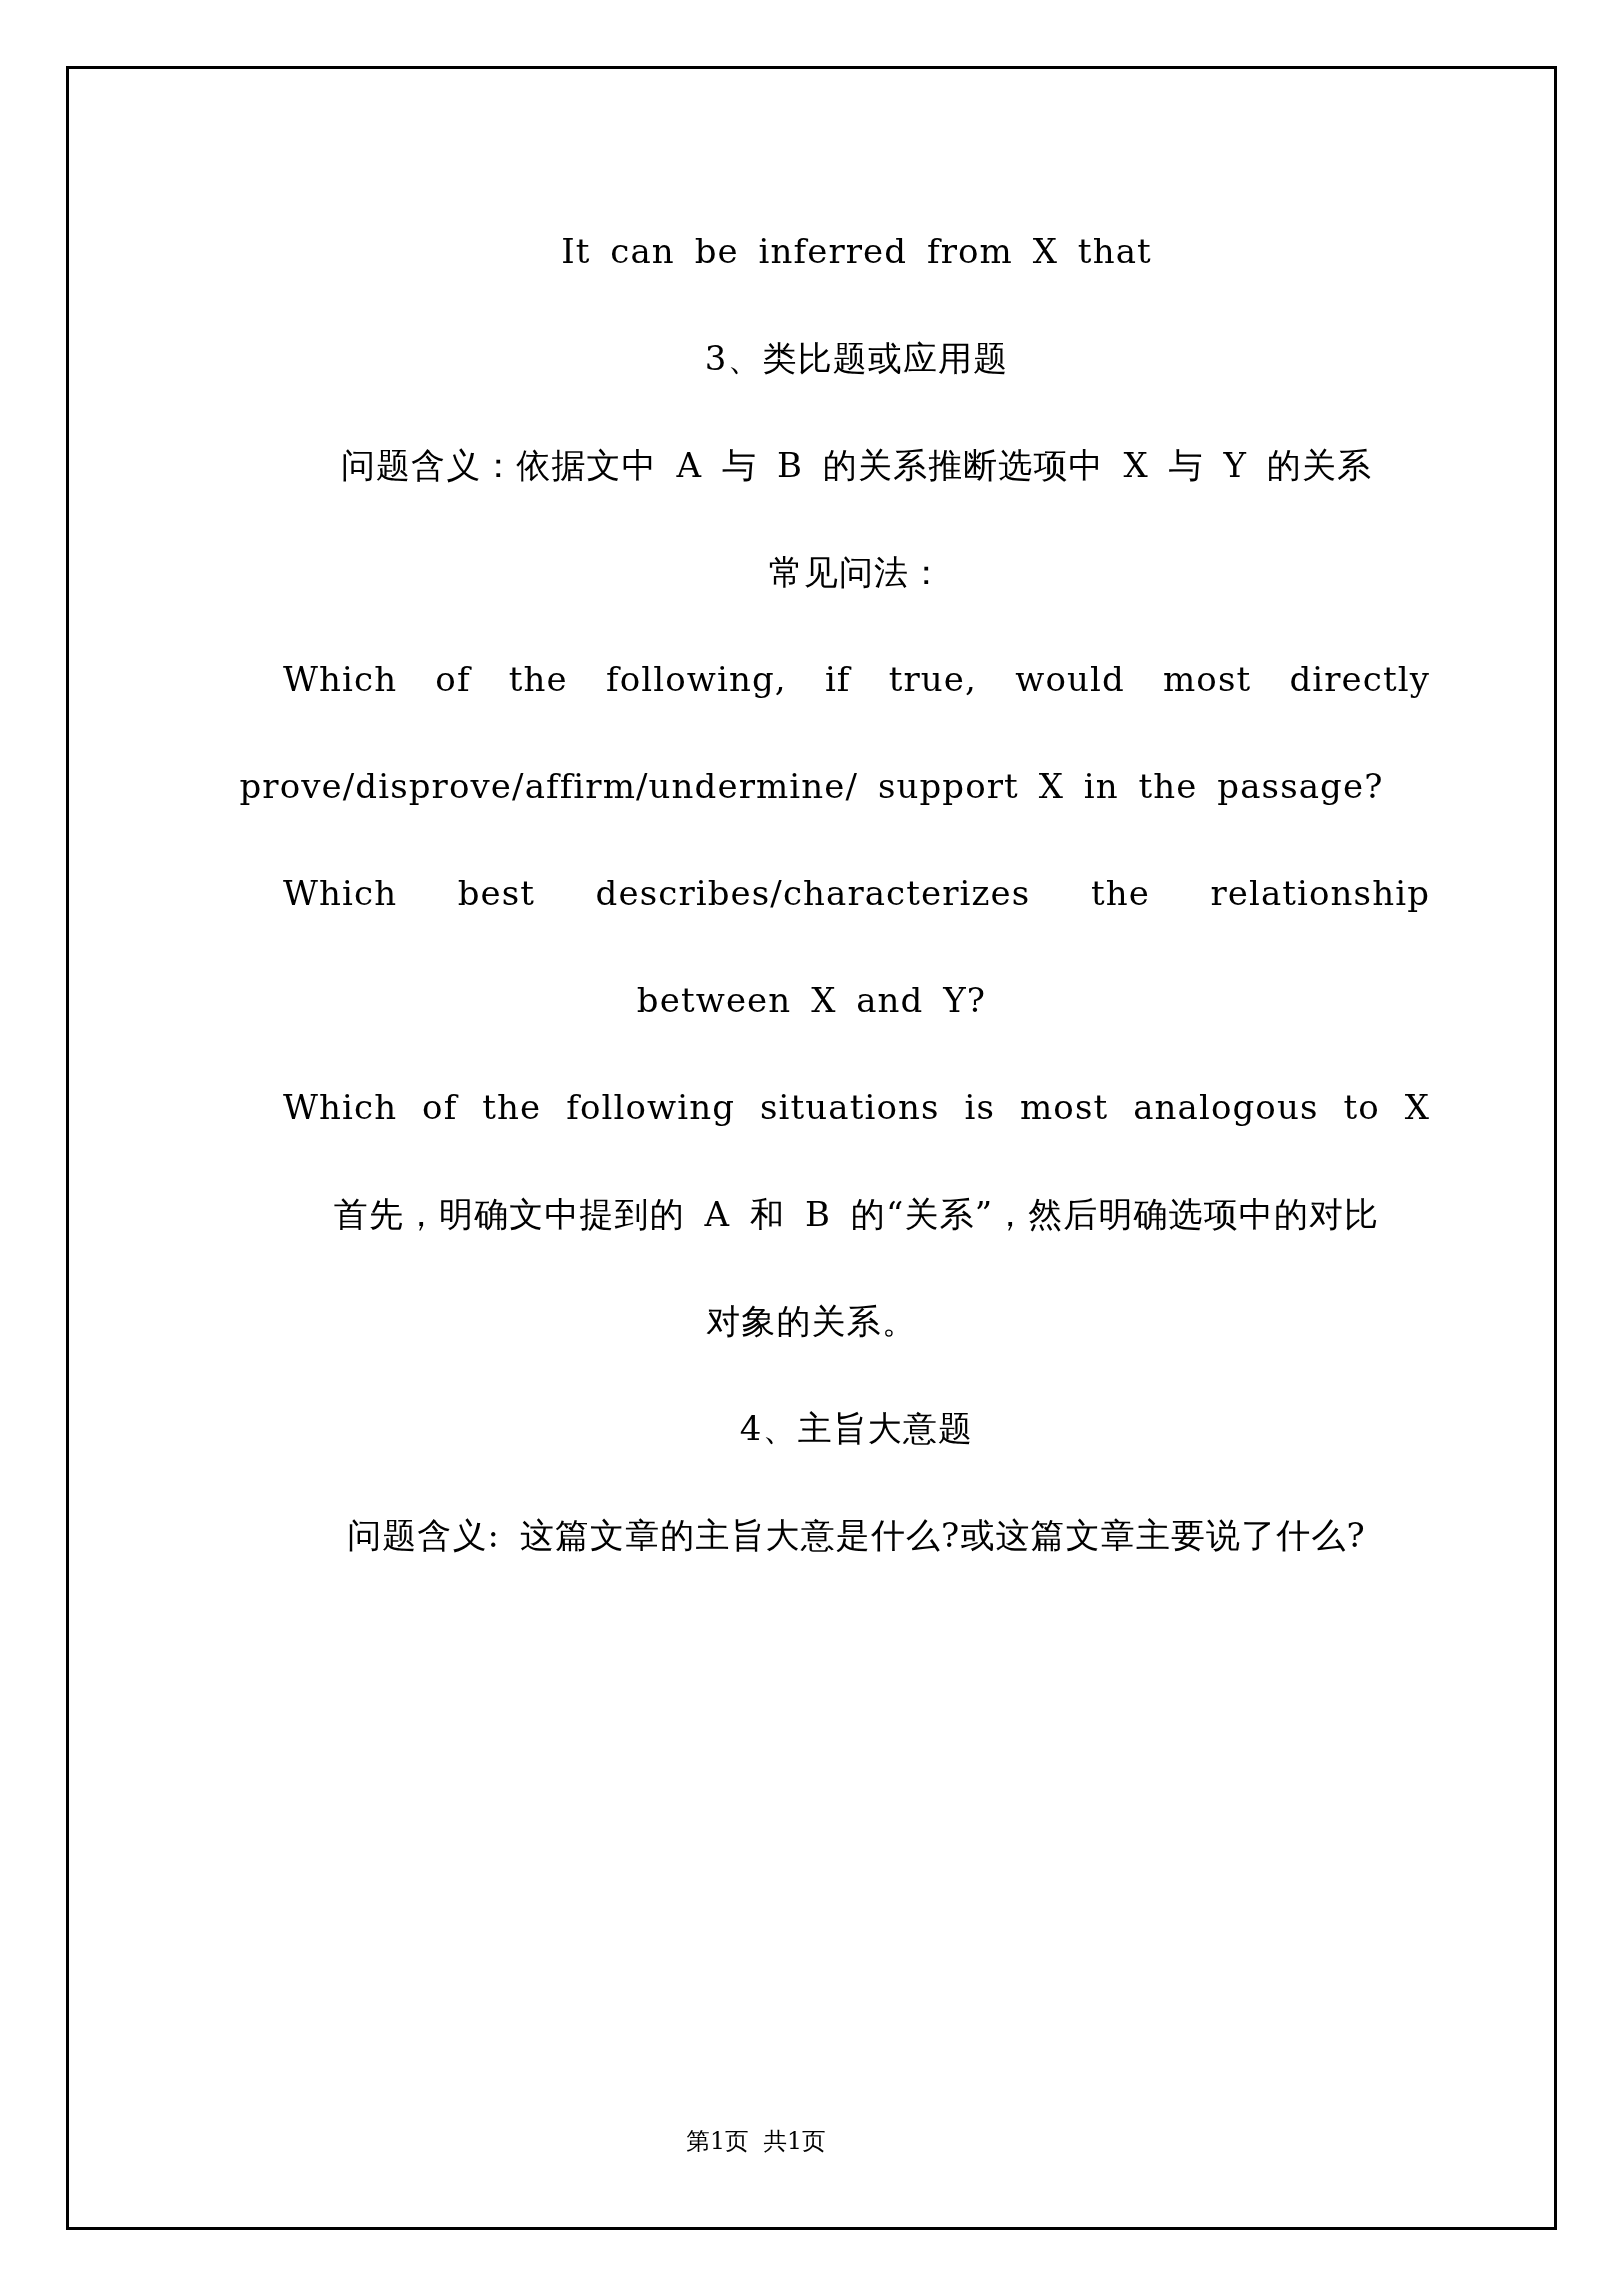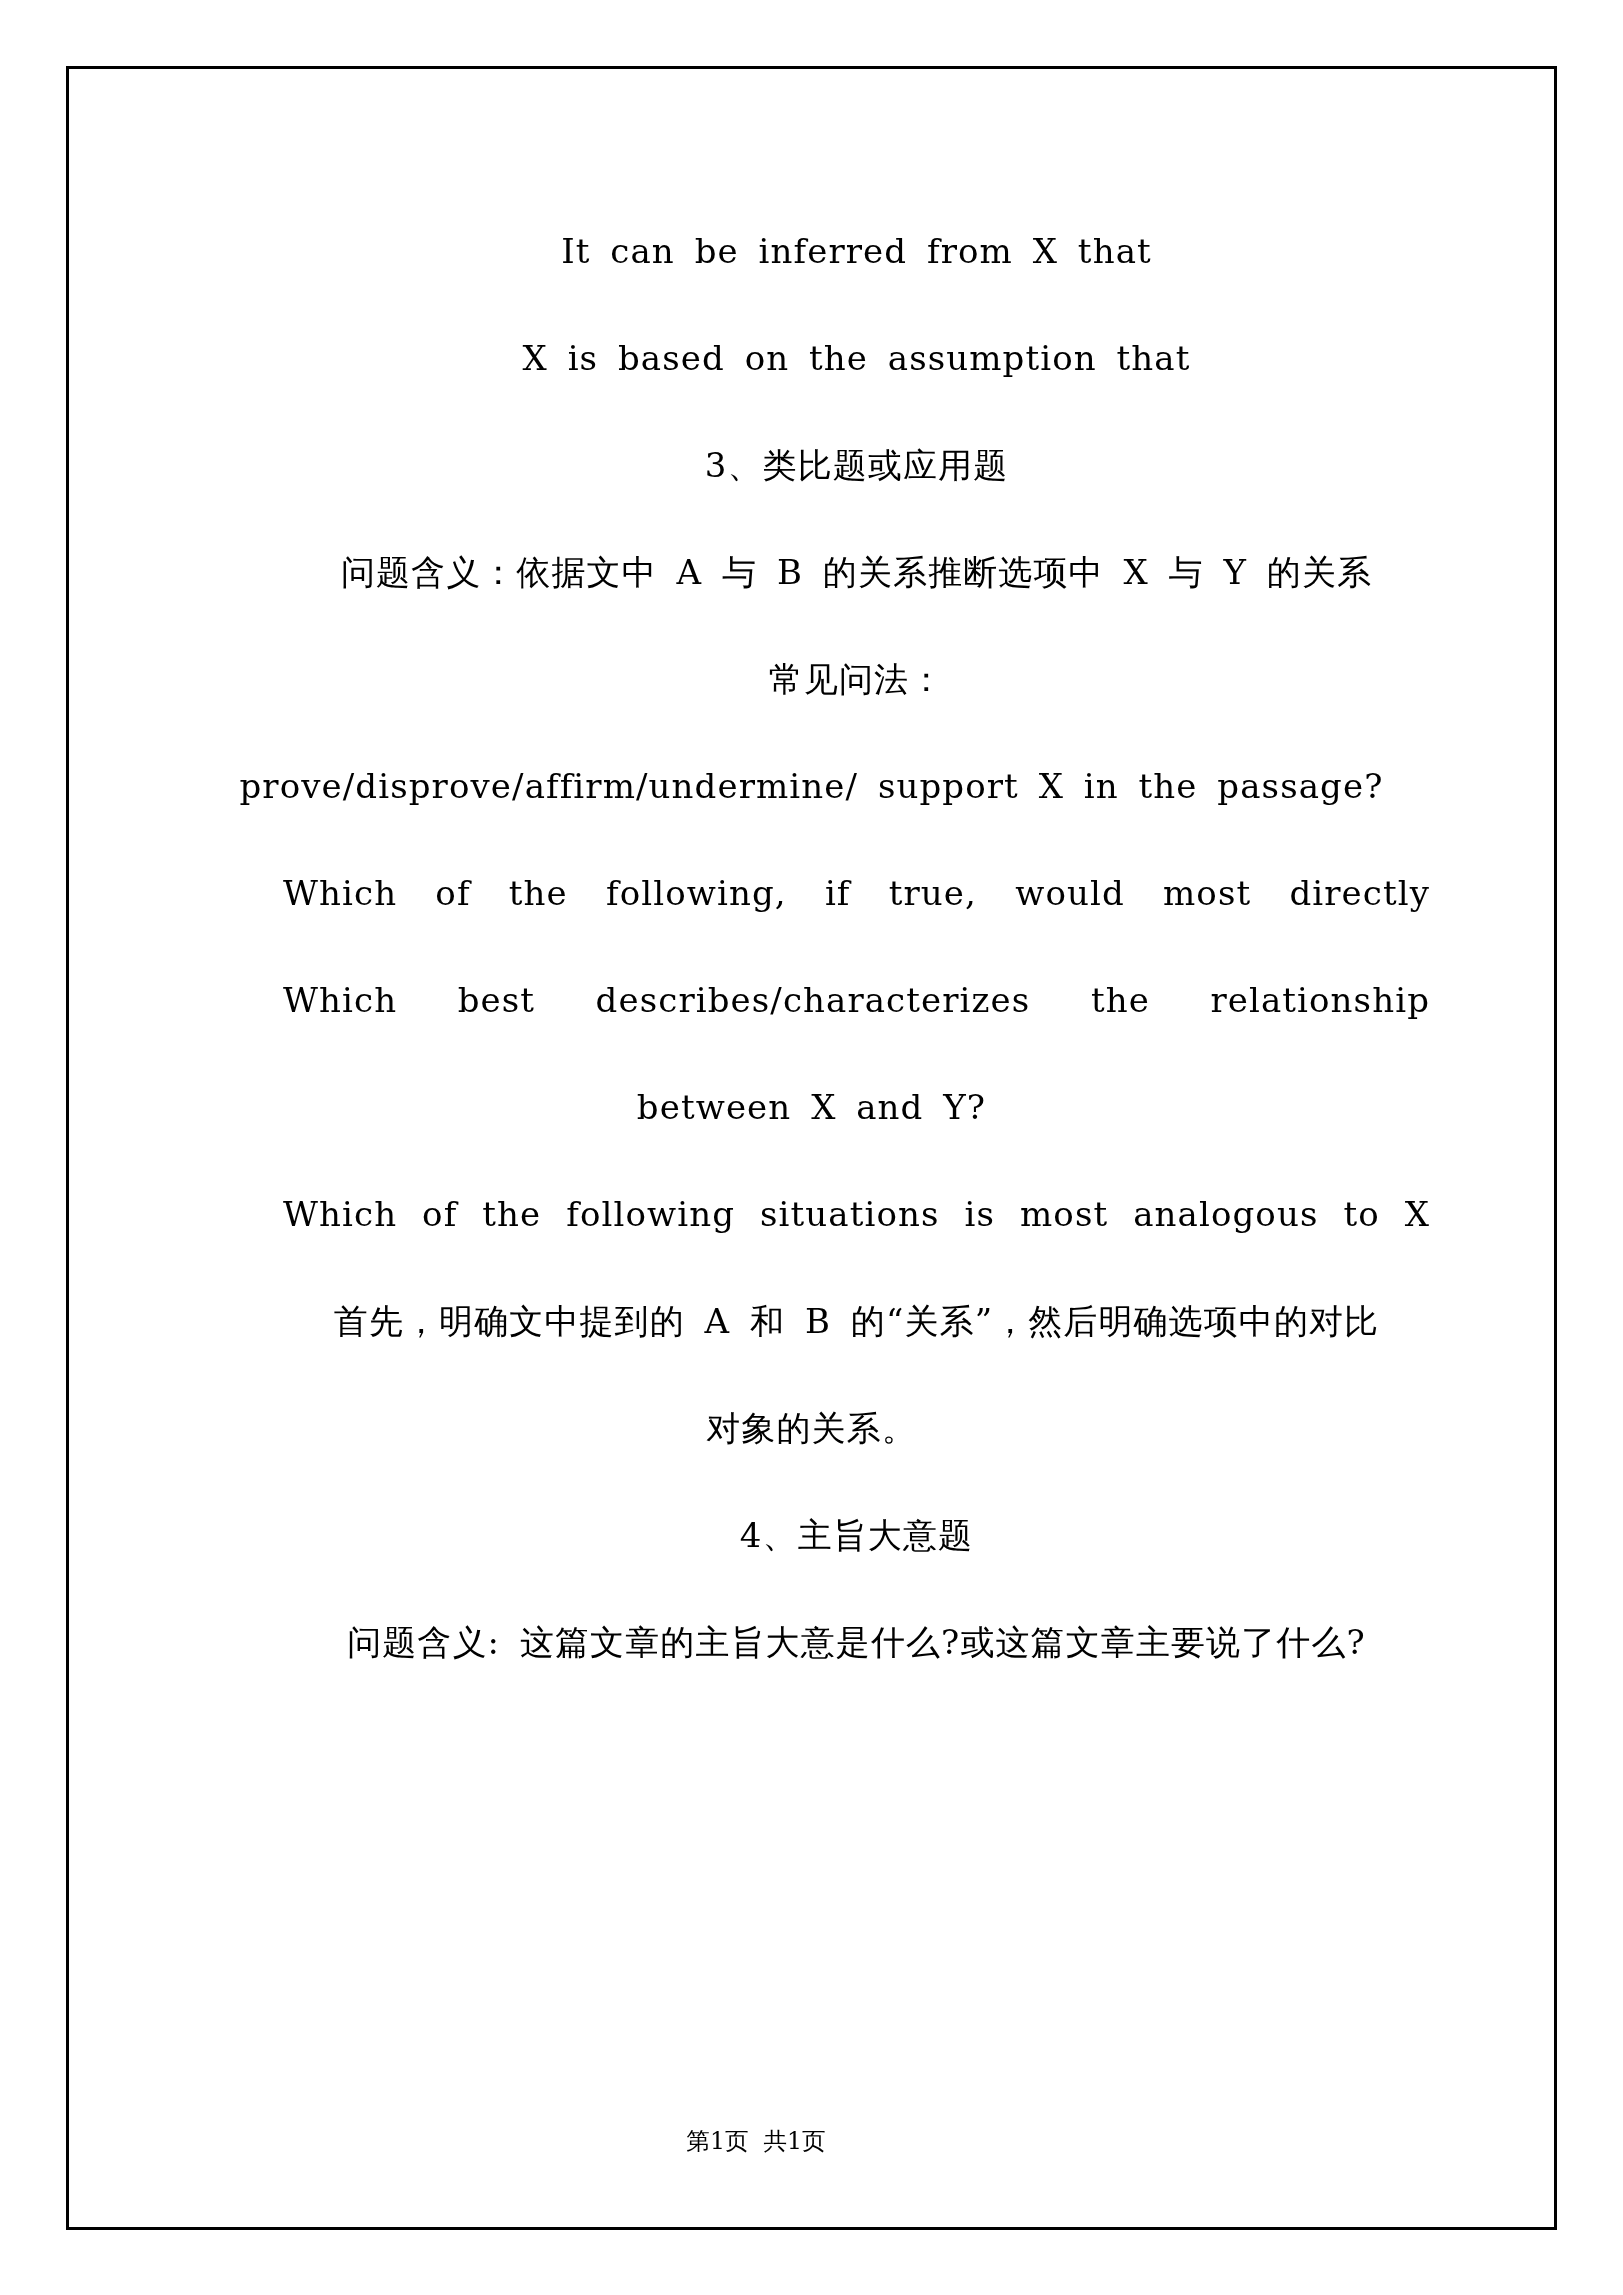--- a/index.html
+++ b/index.html
@@ -62,26 +62,25 @@
   }
 </style>
 </head>
 <body>
 
 <div class="page">
   <div class="page-border"></div>
 
   <div class="text-block">
     <div class="line para">It can be inferred from X that</div>
-    <div class="line para">X is based on the assumption that</div>
     <div class="line para">3、类比题或应用题</div>
     <div class="line para">问题含义：依据文中 A 与 B 的关系推断选项中 X 与 Y 的关系</div>
     <div class="line para">常见问法：</div>
+    <div class="line jpara">Which of the following, if true, would most directly</div>
     <div class="line">prove/disprove/affirm/undermine/ support X in the passage?</div>
-    <div class="line jpara">Which of the following, if true, would most directly</div>
     <div class="line jpara">Which best describes/characterizes the relationship</div>
     <div class="line">between X and Y?</div>
     <div class="line jpara">Which of the following situations is most analogous to X</div>
     <div class="line para">首先，明确文中提到的 A 和 B 的“关系”，然后明确选项中的对比</div>
     <div class="line">对象的关系。</div>
     <div class="line para">4、主旨大意题</div>
     <div class="line para">问题含义: 这篇文章的主旨大意是什么?或这篇文章主要说了什么?</div>
   </div>
 
   <div class="footer">第1页  共1页</div>

